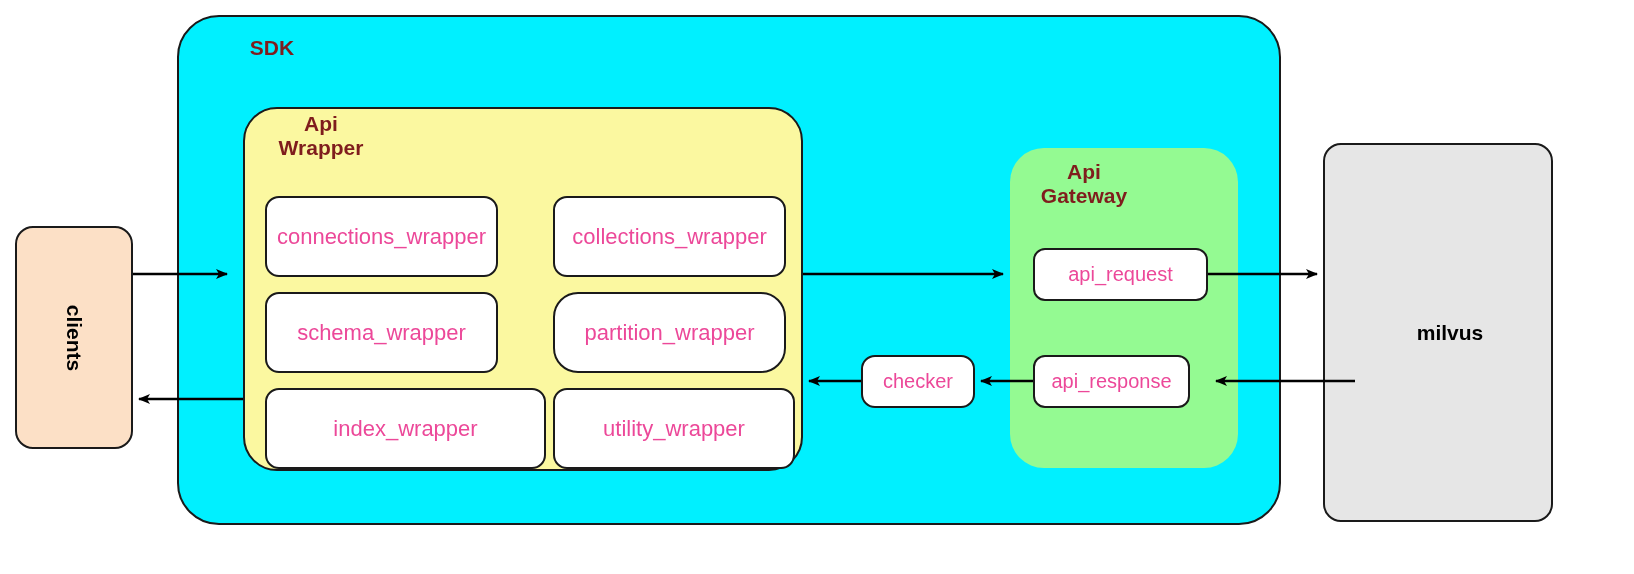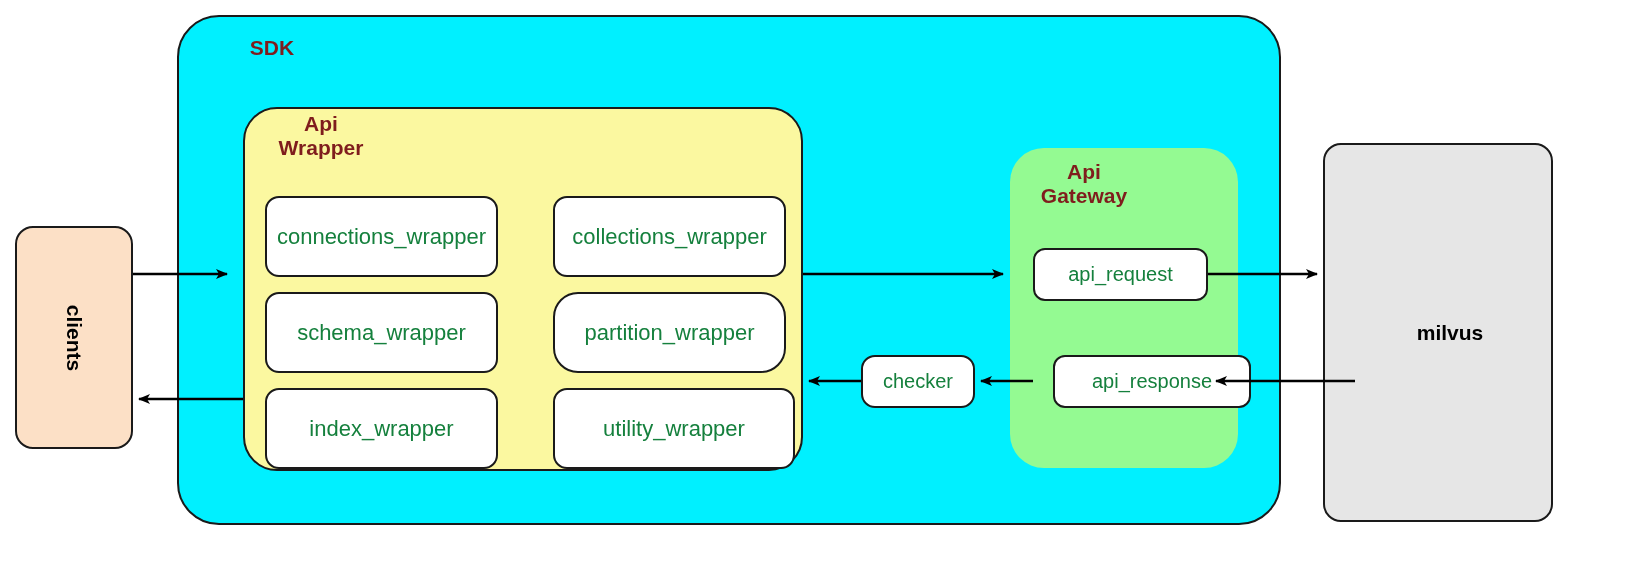--- a/index.html
+++ b/index.html
@@ -31,21 +31,21 @@
   }
   .t-sdk{left:177px;top:36px;width:190px;font-size:21px;text-align:center;}
   .t-wrapper{left:243px;top:112px;width:156px;font-size:21px;text-align:center;}
   .t-gateway{left:1010px;top:160px;width:148px;font-size:21px;text-align:center;}
 
   
   .node{
     position:absolute;box-sizing:border-box;
     background:#ffffff;border:2px solid #1a1a1a;border-radius:14px;
     display:flex;align-items:center;justify-content:center;
-    font-size:22px;color:#15803d;
+    font-size:22px;color:#ec4899;
   }
   .node-sm{font-size:20px;border-radius:12px;}
 
   
   .endpoint{
     position:absolute;box-sizing:border-box;
     border:2px solid #1a1a1a;border-radius:18px;
     display:flex;align-items:center;justify-content:center;
     font-weight:bold;font-size:21px;color:#000;
   }
@@ -68,25 +68,25 @@
   <div class="shell-title t-sdk">SDK</div>
   <div class="shell-title t-wrapper">Api
 Wrapper</div>
   <div class="shell-title t-gateway">Api
 Gateway</div>
 
   <div class="node" style="left:265px;top:196px;width:233px;height:81px;">connections_wrapper</div>
   <div class="node" style="left:553px;top:196px;width:233px;height:81px;">collections_wrapper</div>
   <div class="node" style="left:265px;top:292px;width:233px;height:81px;">schema_wrapper</div>
   <div class="node" style="left:553px;top:292px;width:233px;height:81px;border-radius:25px;">partition_wrapper</div>
-  <div class="node" style="left:265px;top:388px;width:233px;height:81px;">index_wrapper</div>
+  <div class="node" style="left:265px;top:388px;width:281px;height:81px;">index_wrapper</div>
   <div class="node" style="left:553px;top:388px;width:242px;height:81px;">utility_wrapper</div>
 
   <div class="node node-sm" style="left:1033px;top:248px;width:175px;height:53px;">api_request</div>
-  <div class="node node-sm" style="left:1033px;top:355px;width:198px;height:53px;margin-left:20px;">api_response</div>
+  <div class="node node-sm" style="left:1033px;top:355px;width:157px;height:53px;">api_response</div>
 
   <div class="node node-sm" style="left:861px;top:355px;width:114px;height:53px;border-radius:14px;">checker</div>
 
   <div class="endpoint ep-clients">
     <span class="vlabel">clients</span>
   </div>
   <div class="endpoint ep-milvus">milvus</div>
 
   <svg id="wires" viewBox="0 0 1634 574">
     <defs>

